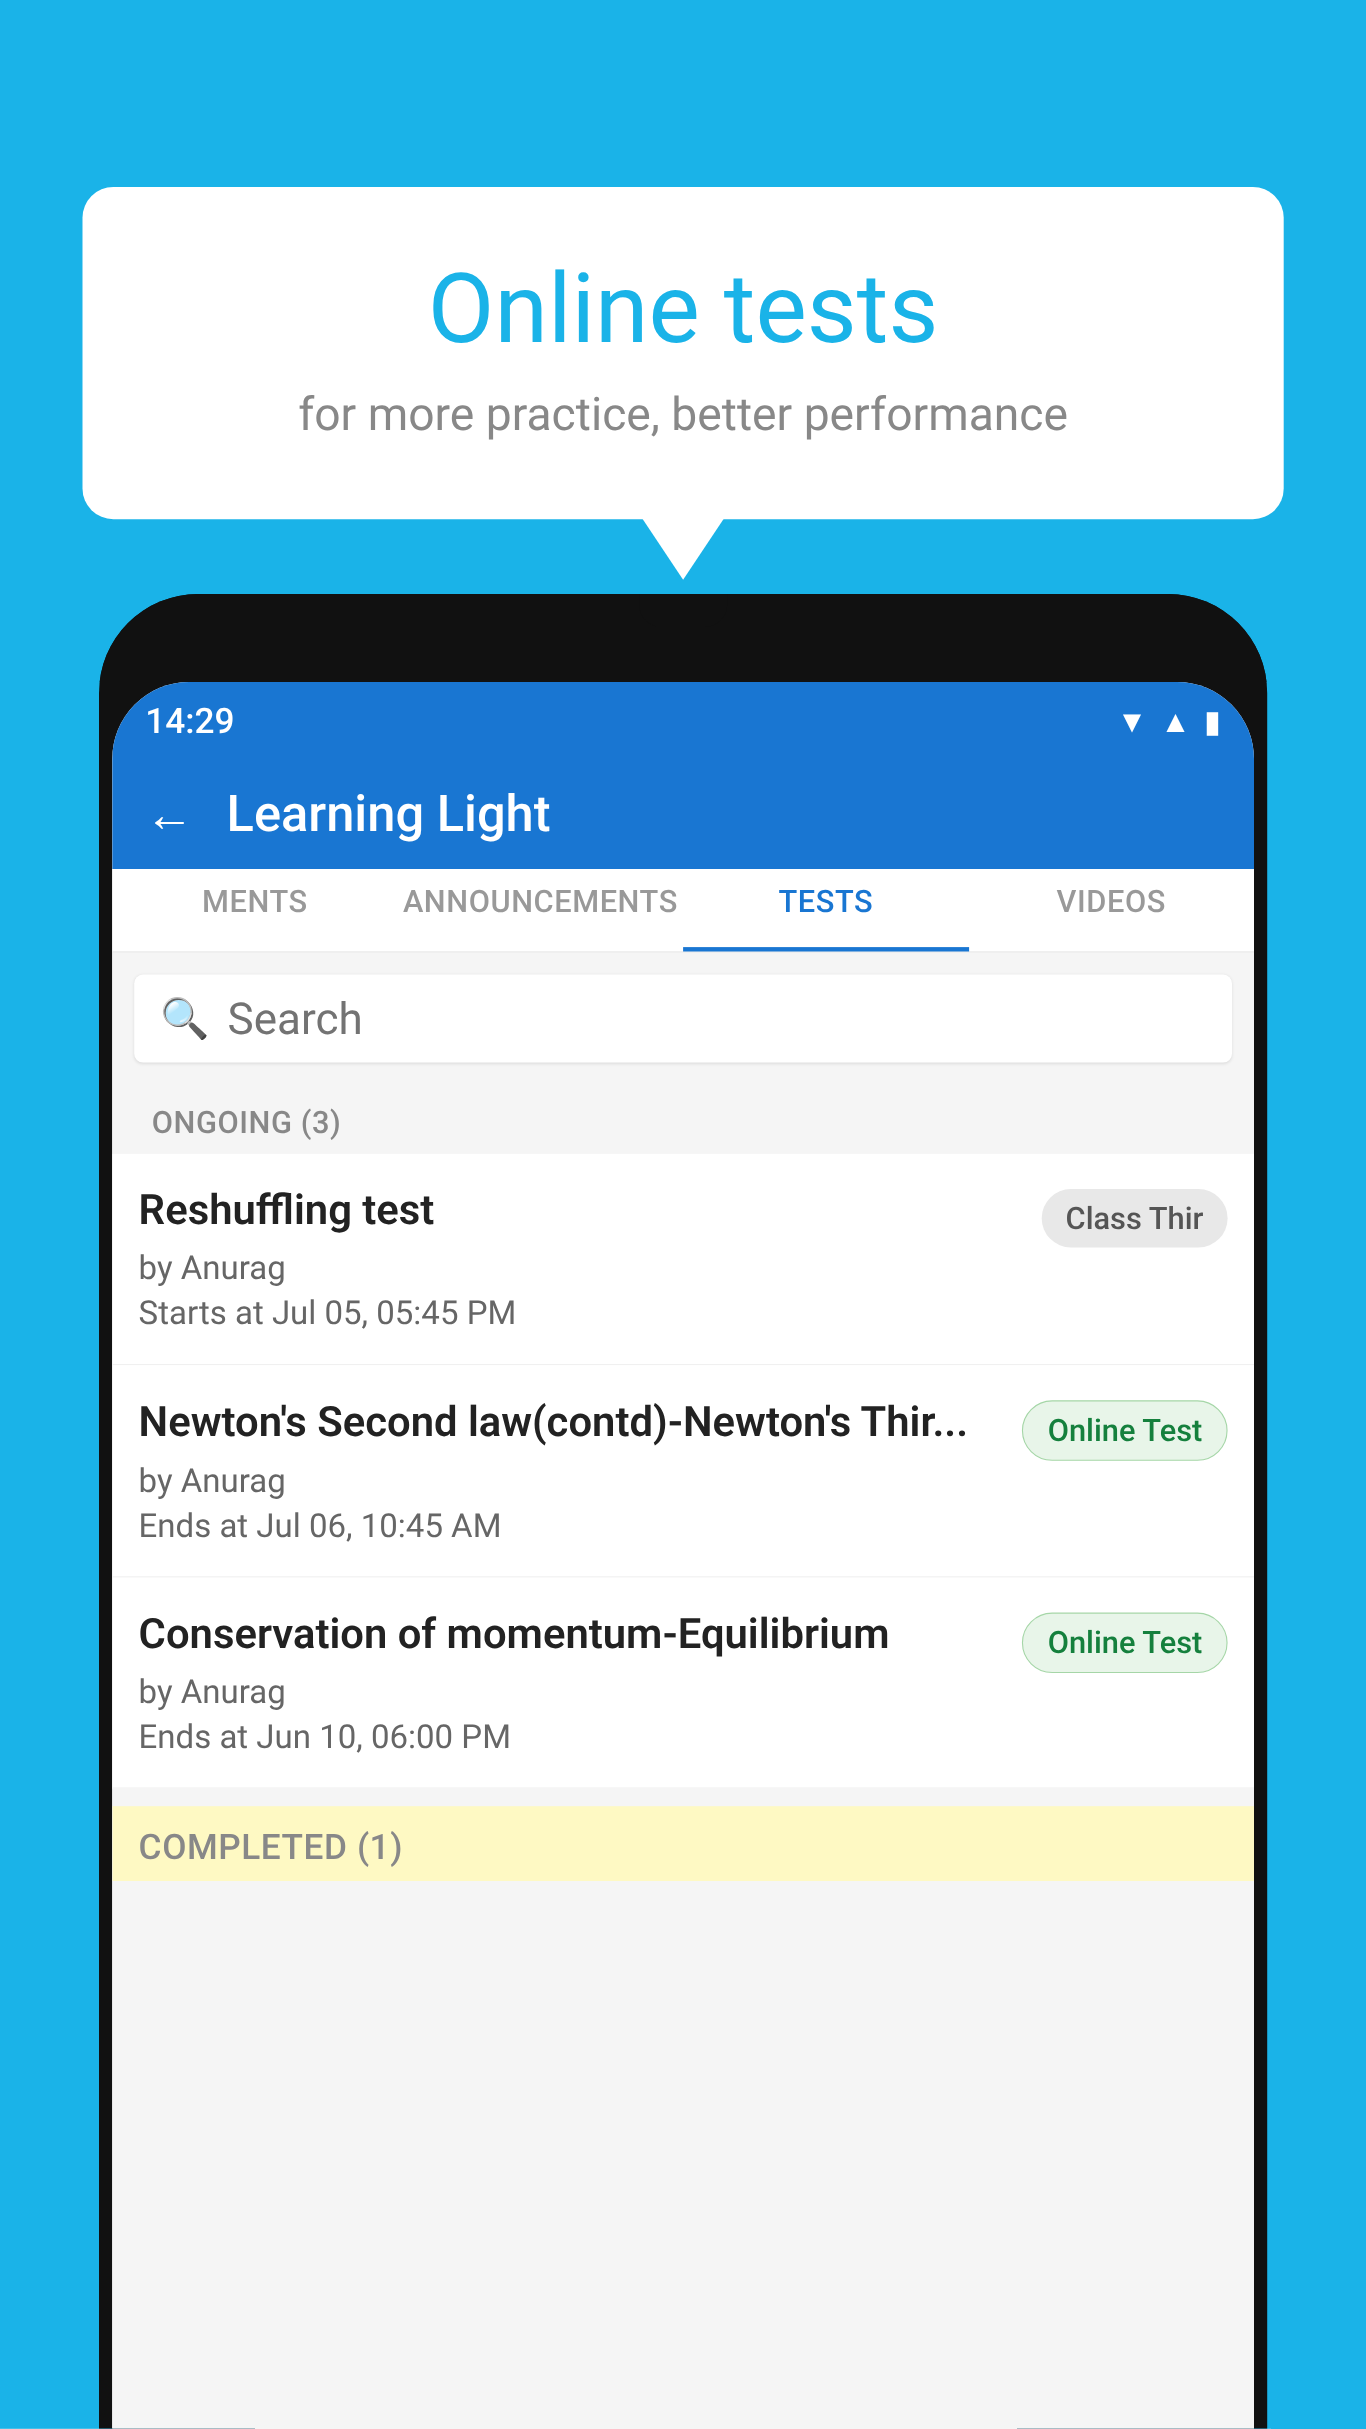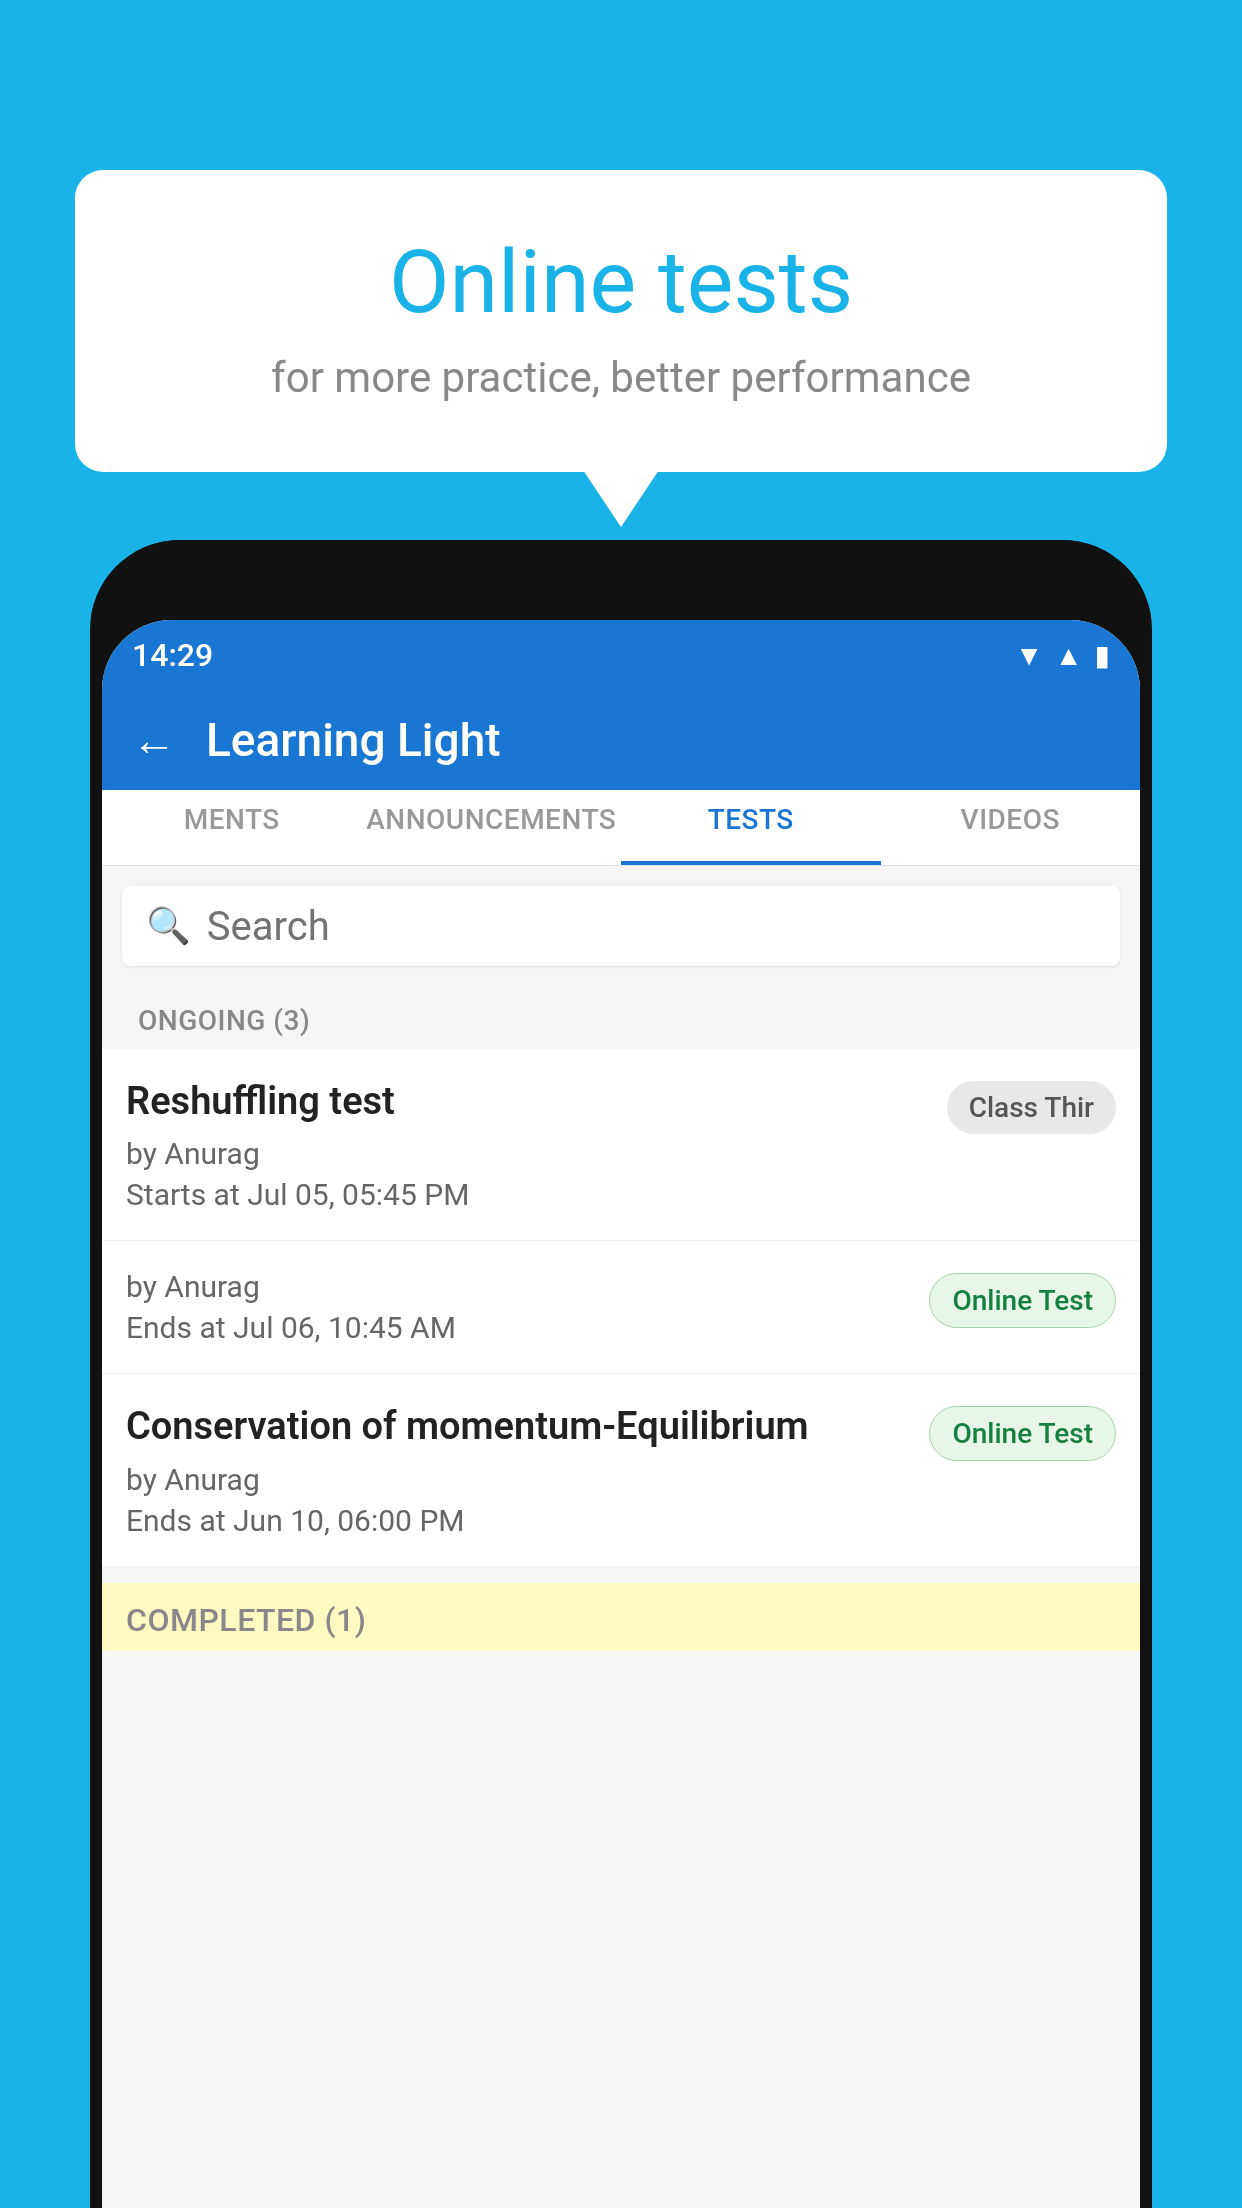--- a/index.html
+++ b/index.html
@@ -352,20 +352,21 @@
             <div class="test-author">by Anurag</div>
             <div class="test-time">
               <span>Starts at</span>&nbsp;<span>Jul 05, 05:45 PM</span>
             </div>
           </div>
           <span class="badge badge-class">Class Thir</span>
         </div>
 
         <div class="test-item">
           <div class="test-info">
+            <div class="test-name">Newton's Second law(contd)-Newton's Thir...</div>
             <div class="test-author">by Anurag</div>
             <div class="test-time">
               <span>Ends at</span>&nbsp;<span>Jul 06, 10:45 AM</span>
             </div>
           </div>
           <span class="badge badge-online">Online Test</span>
         </div>
 
         <div class="test-item">
           <div class="test-info">

